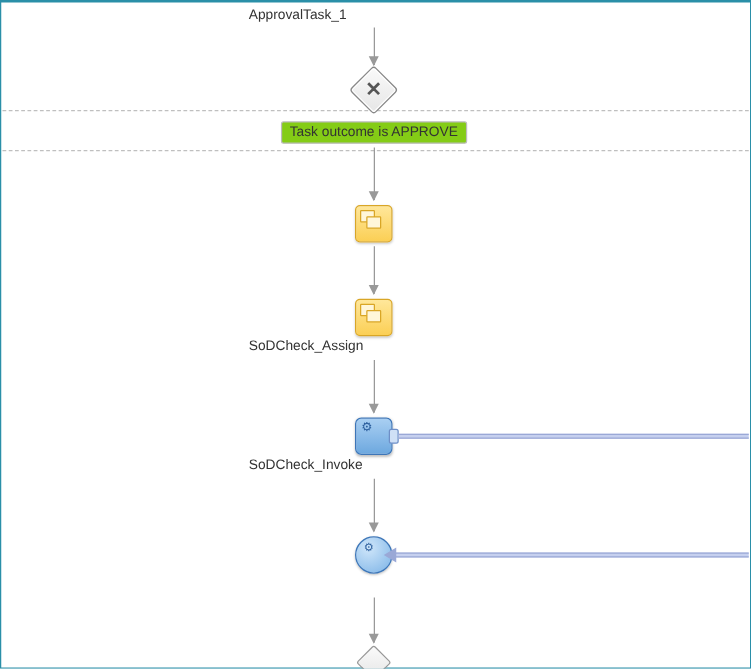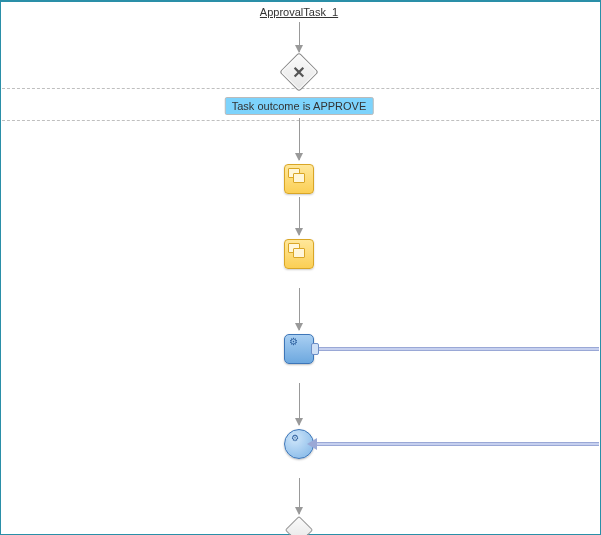--- a/index.html
+++ b/index.html
@@ -1,20 +1,20 @@
 <!DOCTYPE html>
 <html><head>
 <meta charset="utf-8">
 <style>
   * { margin: 0; padding: 0; box-sizing: border-box; }
   body { width: 601px; height: 535px; font-family: Tahoma, Arial, sans-serif; font-size: 11px; color: #333; background: #fff; position: relative; overflow: hidden; }
   .canvas { position: absolute; inset: 0; border: 1px solid #2a8fa8; border-top-width: 2px; }
   .hline { position: absolute; left: 1px; right: 1px; height: 0; border-top: 1px dashed #bfbfbf; }
-  .node-label { position: absolute; width: 200px; text-align: center; transform: translateX(-50%); white-space: nowrap; text-decoration: underline; }
-  .badge { position: absolute; transform: translateX(-50%); padding: 2px 6px; border: 1px solid #bbb; border-radius: 2px; background: #7dd3fc; font-size: 11px; white-space: nowrap; }
+  .node-label { position: absolute; width: 200px; transform: translateX(-50%); white-space: nowrap; }
+  .badge { position: absolute; transform: translateX(-50%); padding: 2px 6px; border: 1px solid #bbb; border-radius: 2px; background: #84cc16; font-size: 11px; white-space: nowrap; }
   .arrow { position: absolute; width: 1px; background: #999; left: 298px; }
   .arrow::after { content: ""; position: absolute; left: -4px; bottom: -1px; border-left: 4.5px solid transparent; border-right: 4.5px solid transparent; border-top: 8px solid #999; }
   .hconn { position: absolute; height: 4px; background: #c6d0ef; border-top: 1px solid #9aa8d6; border-bottom: 1px solid #9aa8d6; }
   .hconn .arrowhead { position: absolute; left: -8px; top: -5px; width: 0; height: 0; border-top: 6px solid transparent; border-bottom: 6px solid transparent; border-right: 10px solid #9aa8d6; }
   
   .gateway { position: absolute; width: 28px; height: 28px; transform: translate(-50%, -50%) rotate(45deg); background: linear-gradient(135deg,#fafafa,#e6e6e6); border: 1px solid #888; border-radius: 3px; box-shadow: inset 0 0 0 1px #fff; }
   .gateway .x { position: absolute; inset: 0; transform: rotate(-45deg); display: flex; align-items: center; justify-content: center; font-size: 16px; font-weight: bold; color: #555; }
   .assign { position: absolute; width: 30px; height: 30px; transform: translate(-50%, -50%); background: linear-gradient(180deg,#ffe79a,#fbcf55); border: 1px solid #d9a626; border-radius: 4px; box-shadow: 0 1px 2px rgba(0,0,0,0.2); }
   .assign::before { content: ""; position: absolute; top: 3px; left: 3px; width: 10px; height: 8px; background: #fff6d9; border: 1px solid #d9a626; border-radius: 1px; }
   .assign::after { content: ""; position: absolute; top: 8px; left: 8px; width: 10px; height: 8px; background: #fff6d9; border: 1px solid #d9a626; border-radius: 1px; }
@@ -43,26 +43,28 @@
 
   <div class="badge" style="left:298px; top:95px">Task outcome is APPROVE</div>
 
   <div class="arrow" style="top:116px; height:42px"></div>
 
   <div class="assign" style="left:298px; top:177px"></div>
 
   <div class="arrow" style="top:195px; height:38px"></div>
 
   <div class="assign" style="left:298px; top:252px"></div>
+  <div class="node-label" style="left:298px; top:269px">SoDCheck_Assign</div>
 
   <div class="arrow" style="top:286px; height:42px"></div>
 
   <div class="invoke" style="left:298px; top:347px">
     <div class="port"></div>
   </div>
+  <div class="node-label" style="left:298px; top:364px">SoDCheck_Invoke</div>
 
   <div class="hconn" style="left:318px; right:1px; top:345px"></div>
 
   <div class="arrow" style="top:381px; height:42px"></div>
 
   <div class="receive" style="left:298px; top:442px"></div>
 
   <div class="hconn" style="left:314px; right:1px; top:440px">
     <div class="arrowhead"></div>
   </div>

